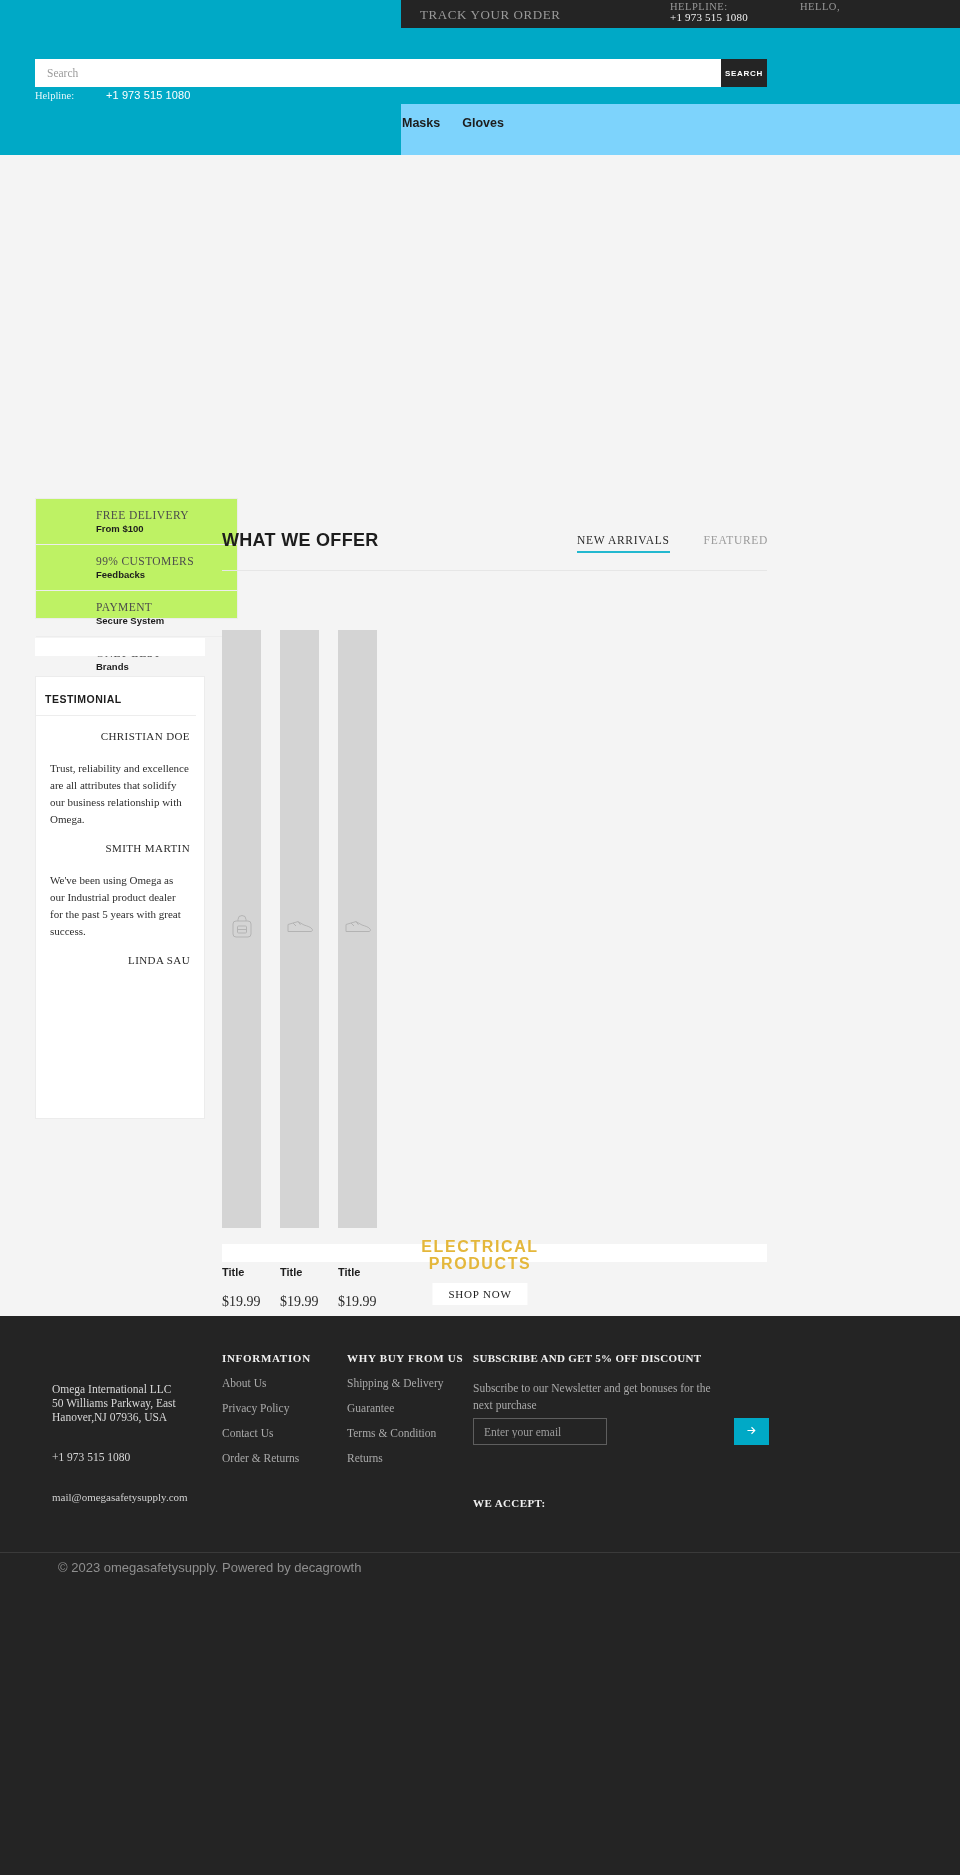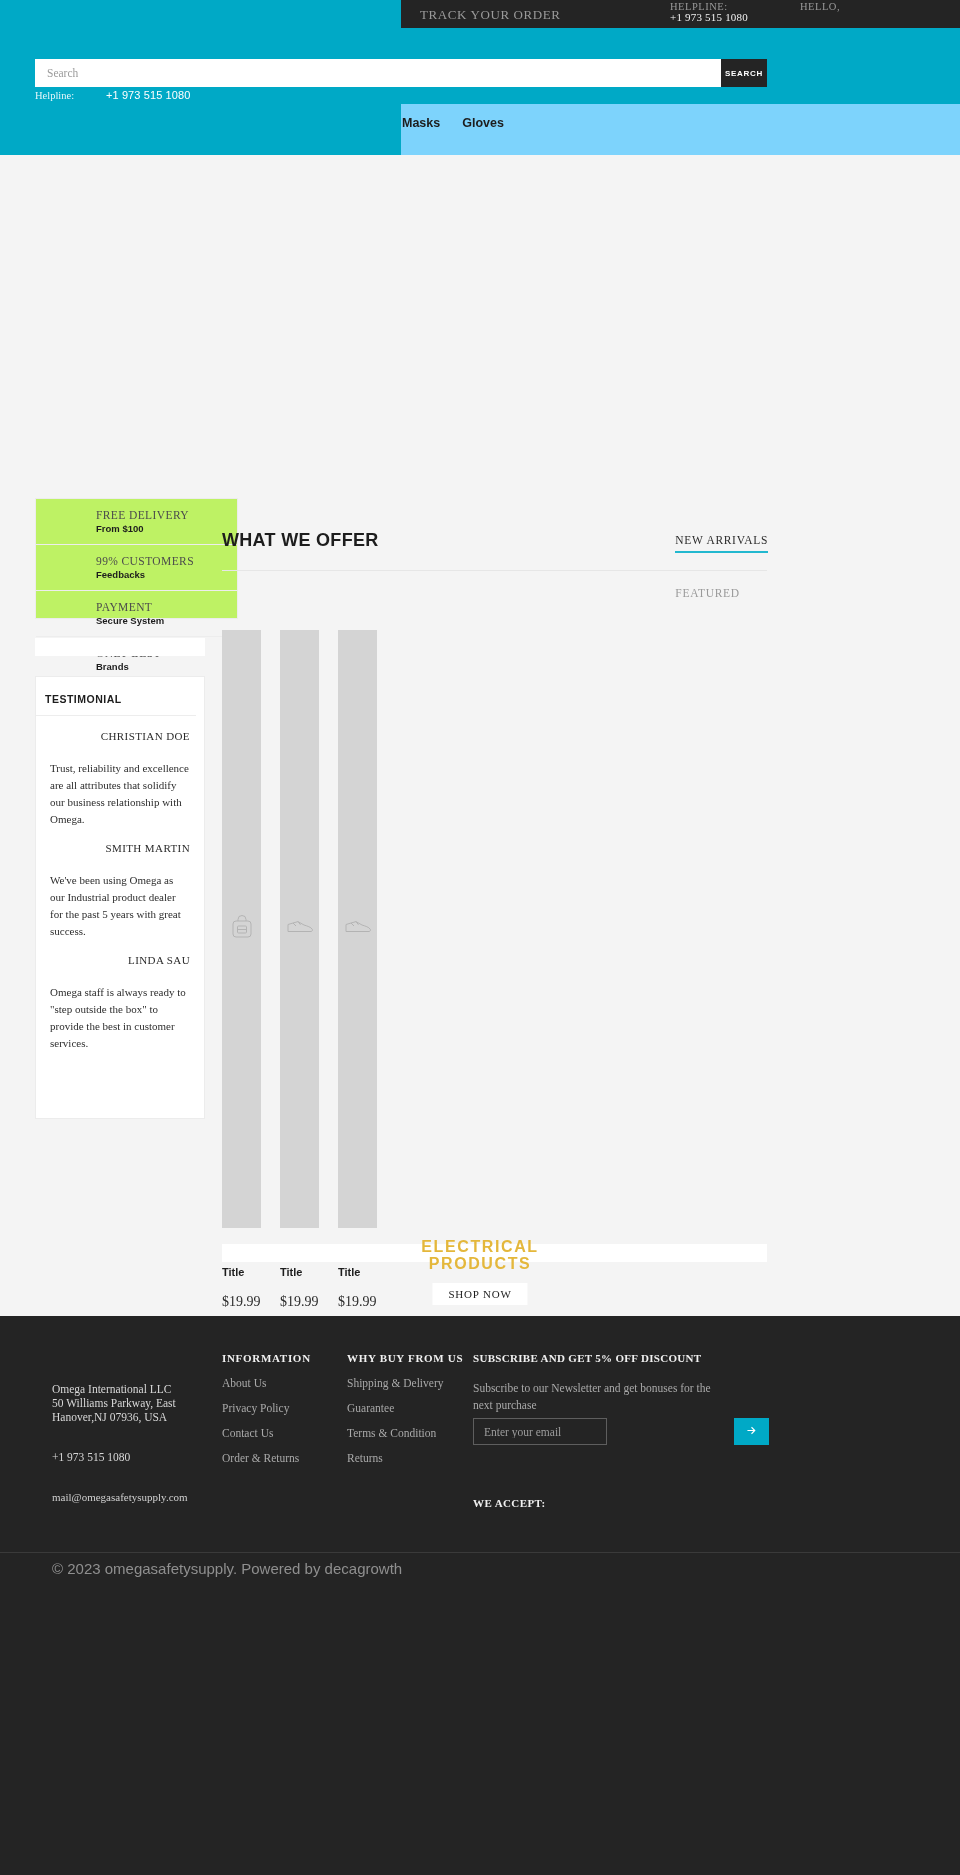--- a/index.html
+++ b/index.html
@@ -138,21 +138,21 @@
     color: #2e2e2e; line-height: 17px; padding-top: 17px;
   }
 
   
   .offer-head {
     position: absolute; left: 222px; top: 530px;
     font-family: "Liberation Sans", sans-serif;
     font-size: 18px; font-weight: bold; letter-spacing: 0.3px; color: #1d1d1d;
   }
   .offer-tabs {
-    position: absolute; right: 192px; top: 534px; display: flex; gap: 34px; flex-direction: column;
+    position: absolute; right: 192px; top: 534px; display: flex; gap: 34px;
   }
   .offer-tab {
     font-family: "Liberation Serif", serif; font-size: 11.5px;
     letter-spacing: 0.7px; color: #9a9a9a; cursor: pointer; padding-bottom: 5px;
   }
   .offer-tab.active { color: #2b2b2b; border-bottom: 2px solid #22b8cf; }
   .offer-rule {
     position: absolute; left: 222px; top: 570px; width: 545px; height: 1px;
     background: #e6e6e6;
   }
@@ -252,22 +252,22 @@
   .f-accept {
     position: absolute; left: 473px; top: 1497px;
     font-family: "Liberation Serif", serif; font-size: 11px;
     letter-spacing: 0.4px; color: #f0f0f0; font-weight: bold;
   }
   .f-bottom-rule {
     position: absolute; left: 0; top: 1552px; width: 960px; height: 1px;
     background: #3a3a3a;
   }
   .f-copy {
-    position: absolute; left: 52px; top: 1560px;
-    font-family: "Liberation Sans", sans-serif; font-size: 15px; color: #8f8f8f;
+    position: absolute; left: 58px; top: 1560px;
+    font-family: "Liberation Sans", sans-serif; font-size: 13px; color: #8f8f8f;
   }
 </style>
 </head>
 <body>
 
 <div class="page">
 
   <div class="topbar">
     <div class="topbar-dark"></div>
     <div class="track-order">TRACK YOUR ORDER</div>
@@ -321,21 +321,20 @@
     <div class="testi-item">
       <div class="testi-name">CHRISTIAN DOE</div>
       <div class="testi-text">Trust, reliability and excellence are all attributes that solidify our business relationship with Omega.</div>
     </div>
     <div class="testi-item">
       <div class="testi-name">SMITH MARTIN</div>
       <div class="testi-text">We've been using Omega as our Industrial product dealer for the past 5 years with great success.</div>
     </div>
     <div class="testi-item">
       <div class="testi-name">LINDA SAU</div>
-      <div class="testi-text">Omega staff is always ready to "step outside the box" to provide the best in customer services.</div>
     </div>
   </div>
 
   <div class="offer-head">WHAT WE OFFER</div>
   <div class="offer-tabs">
     <div class="offer-tab active">NEW ARRIVALS</div>
     <div class="offer-tab">FEATURED</div>
   </div>
   <div class="offer-rule"></div>
 

